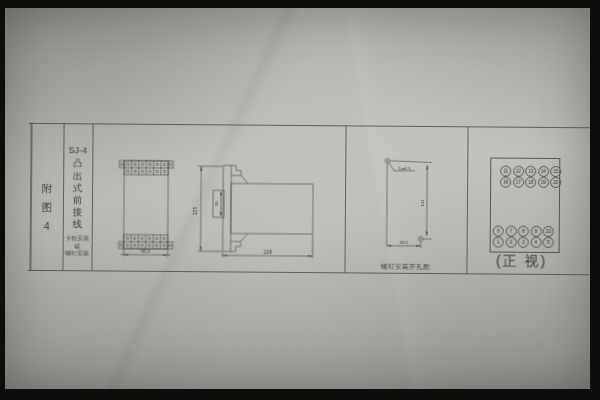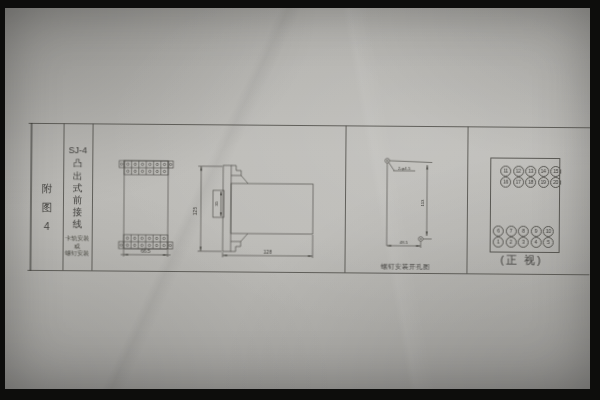--- a/index.html
+++ b/index.html
@@ -41,21 +41,21 @@
   .titleblock .sym{font-size:9px;line-height:11px;margin-bottom:1px;}
   .mountblock{margin-top:5px;font-size:6px;line-height:7.5px;color:#47463f;}
   
   svg line,svg rect,svg path,svg circle,svg polyline{fill:none;stroke:#53524d;stroke-width:.7;}
   svg .ar{fill:#53524d;stroke:none;}
   svg text{fill:#403f3b;stroke:none;font-family:"Liberation Sans","DejaVu Sans",sans-serif;}
   .dsvg{position:absolute;overflow:visible;}
   
   .cap{position:absolute;text-align:center;color:#3c3b38;}
   .drillcap{left:372px;top:262px;width:68px;font-size:6.5px;letter-spacing:.5px;}
-  .panelcap{left:491px;top:251px;width:62px;font-size:11px;letter-spacing:2px;}
+  .panelcap{left:491px;top:251px;width:62px;font-size:14px;letter-spacing:2px;}
   
   .panel-rect{position:absolute;left:490px;top:156px;width:68px;height:93px;border:1px solid rgba(72,71,66,.85);}
   .pcrow{position:absolute;white-space:nowrap;height:10px;}
   .pcirc{display:inline-block;width:9px;height:9px;margin-right:1.5px;border:.8px solid #53524d;
          border-radius:50%;font-size:5.2px;line-height:9px;text-align:center;color:#3c3b38;
          letter-spacing:-.4px;vertical-align:top;}
 </style>
 </head>
 <body>
 

